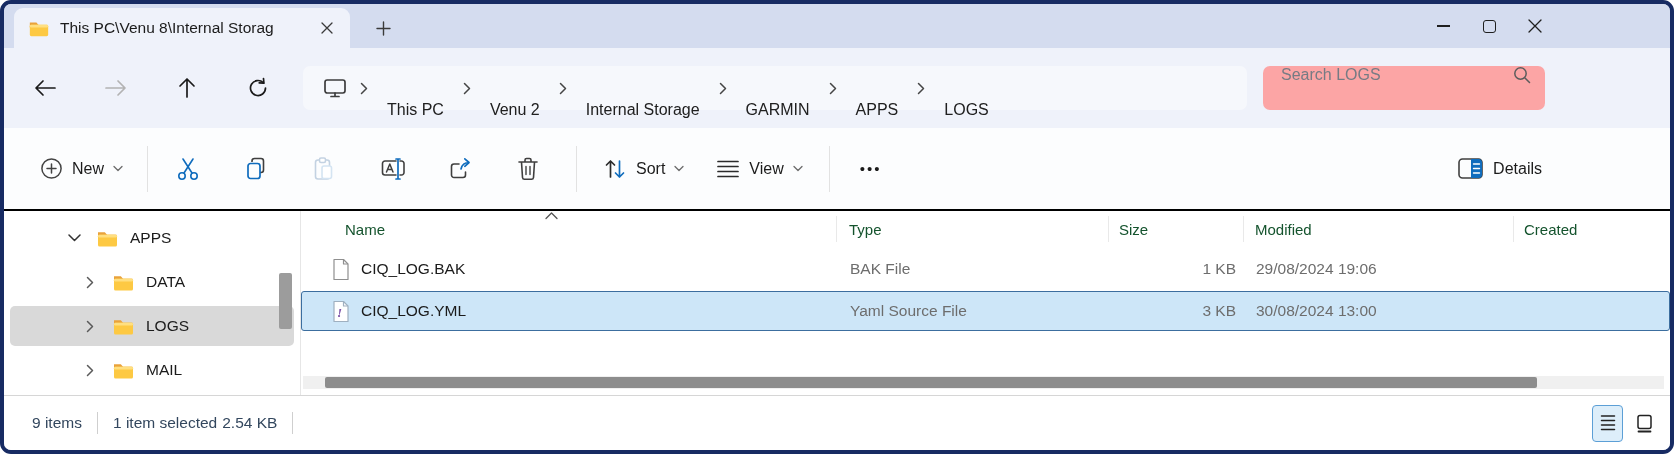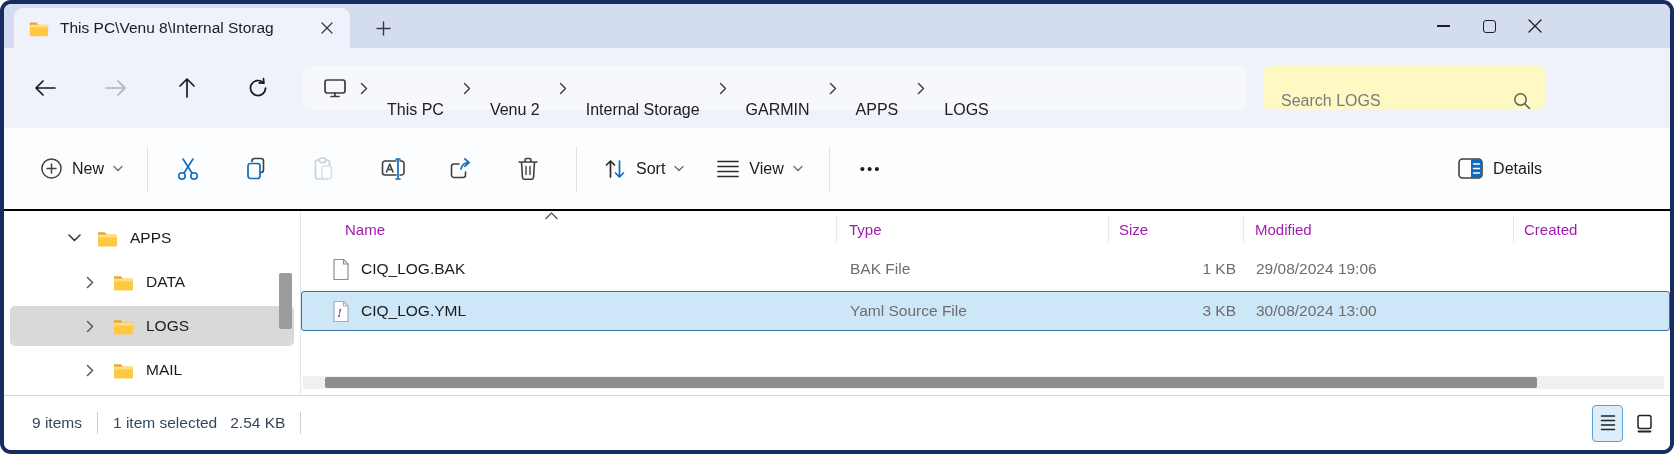--- a/index.html
+++ b/index.html
@@ -31,22 +31,22 @@
   .navbar { height:80px; background:#eff2fa; display:flex; align-items:center; padding-left:26px; flex:0 0 auto; }
   .nav-btn { width:30px; height:34px; display:flex; align-items:center; justify-content:center; margin-right:41px; }
   .nav-btn:nth-child(4) { margin-right:30px; }
   .addressbar {
     width:944px; height:44px; background:#f6f8fc; border-radius:7px;
     display:flex; align-items:center; padding-left:20px; gap:4px;
   }
   .crumb-chevron { display:flex; align-items:center; padding:0 9px; }
   .crumb { font-size:16px; color:#202020; padding:6px 6px; border-radius:4px; white-space:nowrap;margin-top:44px; }
   .searchbox {
-    width:282px; height:44px; background:#fef9c3; border-radius:7px; margin-left:16px;
-    display:flex; align-items:flex-end; padding:0 14px 0 18px;
+    width:282px; height:44px; background:#fca5a5; border-radius:7px; margin-left:16px;
+    display:flex; align-items:flex-start; padding:0 14px 0 18px;
   }
   .searchbox input {
     border:none; outline:none; background:transparent; flex:1; font-size:16px;
     font-family:"Liberation Sans", sans-serif; color:#202020;
   }
   .searchbox input::placeholder { color:#767b84; }
 
   
   .toolbar { height:83px; background:#fcfdfe; border-bottom:2px solid #000000; display:flex; align-items:center; padding-left:26px; flex:0 0 auto; }
   .tb-new { display:flex; align-items:center; gap:9px; padding:8px 10px; border-radius:5px; }
@@ -68,21 +68,21 @@
   .indent-1 .tree-chevron { margin-left:56px; }
   .indent-2 .tree-chevron { margin-left:72px; }
   .tree-folder { margin-left:14px; display:flex; align-items:center; }
   .tree-label { margin-left:11px; font-size:15.5px; color:#1b1b1b; }
   .side-scroll-thumb { position:absolute; right:8px; top:62px; width:13px; height:56px; background:#9c9c9c; border-radius:2px; }
 
   
   .filepane { flex:1; position:relative; min-width:0; }
   .cols { display:grid; grid-template-columns:536px 272px 135px 270px 1fr; }
   .list-header { height:36px; position:relative; }
-  .hcell { position:relative; display:flex; align-items:center; font-size:15px; color:#a21caf; }
+  .hcell { position:relative; display:flex; align-items:center; font-size:15px; color:#14532d; }
   .hcell .sep { position:absolute; right:0; top:5px; height:26px; width:1px; background:#e9e9e9; }
   .h-name { padding-left:44px; }
   .h-type { padding-left:12px; }
   .h-size { padding-left:10px; }
   .h-modified { padding-left:11px; }
   .h-created { padding-left:10px; }
   .sort-indicator { position:absolute; left:244px; top:1px; }
 
   .file-row { height:40px; margin-top:2px; align-items:center; border:1px solid transparent; border-radius:3px; }
   .file-row.selected { background:#cde6f8; border-color:#3c6e9f; }
@@ -92,21 +92,21 @@
   .c-size { justify-content:flex-end; padding-right:9px; }
   .c-modified { padding-left:11px; }
 
   .hscroll-track { position:absolute; left:2px; right:6px; bottom:6px; height:13px; background:#f0f0f0; }
   .hscroll-thumb { position:absolute; left:22px; top:1px; width:1212px; height:11px; background:#8d8d8d; border-radius:2px; }
 
   
   .statusbar { height:55px; background:#fff; border-top:1px solid #d6d6d6; display:flex; align-items:center; padding-left:28px; flex:0 0 auto; }
   .status-text { font-size:15.5px; color:#33475e; white-space:nowrap; }
   .status-div { width:1px; height:22px; background:#cfcfcf; margin:0 15px; }
-  .sel-size { margin-left:13px; }
+  .sel-size { margin-left:5px; }
   .view-toggles { margin-left:auto; margin-right:10px; display:flex; gap:6px; align-items:center; }
   .vt-btn { width:31px; height:37px; display:flex; align-items:center; justify-content:center; border:1px solid transparent; border-radius:4px; }
   .vt-btn.selected { background:#ddeefa; border-color:#5c9fd6; }
 
   svg { display:block; }
 </style>
 </head>
 <body>
 
 <div class="frame">

